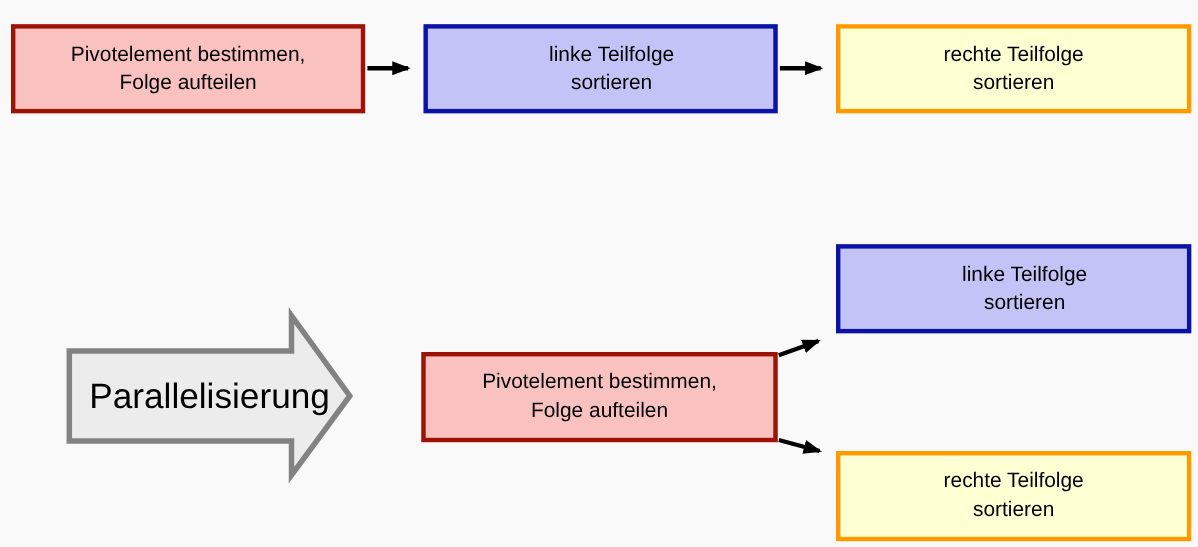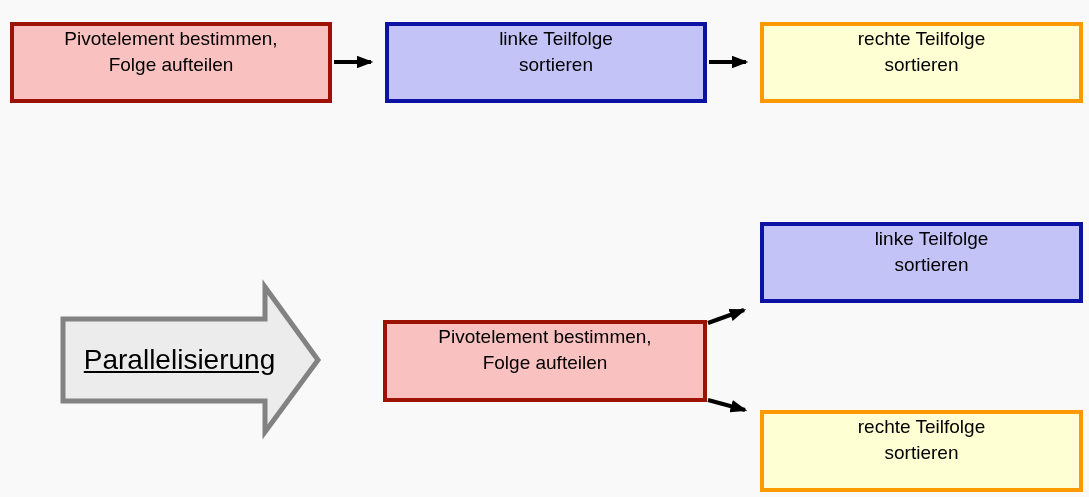--- a/index.html
+++ b/index.html
@@ -22,52 +22,51 @@
     height: 497px;
     pointer-events: none;
   }
   .box {
     position: absolute;
     box-sizing: border-box;
     border: 4px solid #000;
     display: flex;
     flex-direction: column;
     align-items: center;
-    justify-content: flex-start;
+    justify-content: center;
     text-align: center;
     font-size: 19px;
     line-height: 26px;
     color: #000000;
   }
   .box span { display: block; white-space: nowrap; }
 
   .box-pivot  { background: #f9c2c1; border-color: #9c1306; }
   .box-left   { background: #c3c3f8; border-color: #0b12a4; padding-left: 20px; }
   .box-right  { background: #feffd2; border-color: #ff9900; }
 
   .pos-pivot-top    { left: 10px;  top: 22px;  width: 322px; height: 81px; }
   .pos-left-top     { left: 385px; top: 22px;  width: 322px; height: 81px; }
   .pos-right-top    { left: 760px; top: 22px;  width: 323px; height: 81px; }
   .pos-pivot-bottom { left: 383px; top: 320px; width: 324px; height: 82px; }
   .pos-left-bottom  { left: 760px; top: 222px; width: 323px; height: 81px; }
   .pos-right-bottom { left: 760px; top: 410px; width: 323px; height: 82px; }
 
   .parallel-label {
     position: absolute;
-    left: 52px;
+    left: 63px;
     top: 320px;
     width: 255px;
     height: 80px;
     display: flex;
     align-items: center;
     justify-content: center;
-    font-size: 28px;
+    font-size: 32px;
     color: #000000;
     white-space: nowrap;
-    text-decoration: underline;
   }
 </style>
 </head>
 <body>
 
 <div class="canvas" style="background-color: rgb(249, 249, 250);">
 
   <svg class="overlay" viewBox="0 0 1089 497" xmlns="http://www.w3.org/2000/svg">
     <defs>
       <marker id="arrowhead" markerUnits="strokeWidth" markerWidth="4.6" markerHeight="3.2" refX="3.6" refY="1.6" orient="auto">

